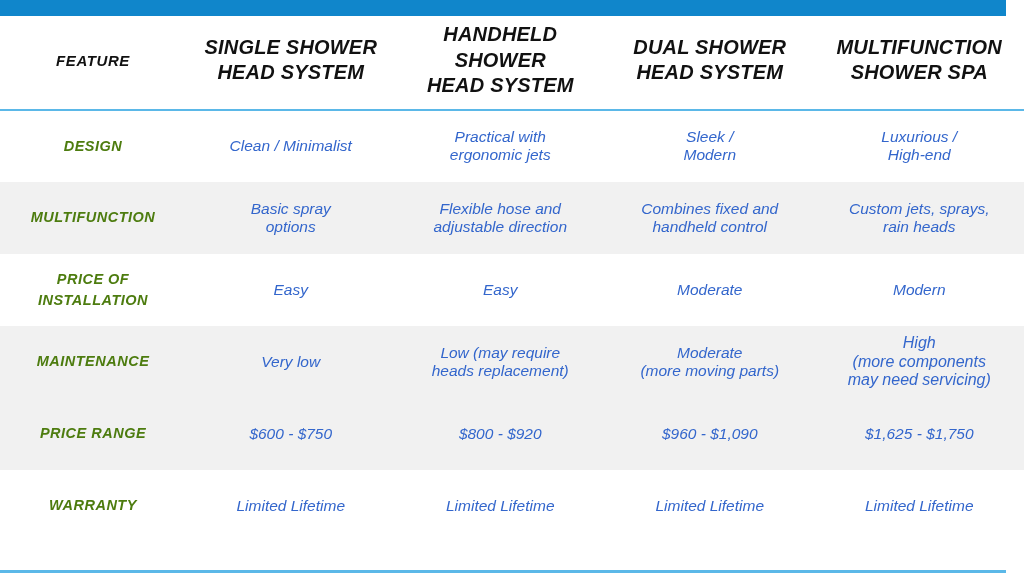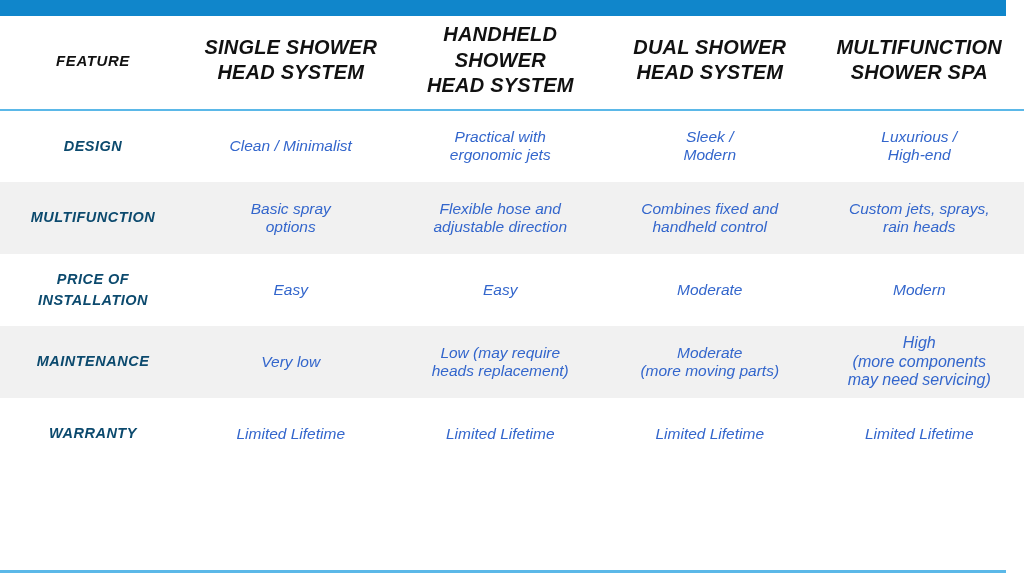--- a/index.html
+++ b/index.html
@@ -74,21 +74,21 @@
     vertical-align: middle;
     text-align: center;
     padding: 4px 8px;
     box-sizing: border-box;
   }
 
   td.feature-cell {
     font-weight: bold;
     font-size: 14.5px;
     letter-spacing: 0.5px;
-    color: #0c4a6e;
+    color: #4d7c0f;
     line-height: 1.45;
   }
   td.feature-cell .fl { display: block; }
 
   td.value-cell {
     color: #3366cc;
     font-size: 15.5px;
     line-height: 1.18;
   }
   td.value-cell .vl { display: block; }
@@ -216,20 +216,37 @@
           <td class="value-cell">
             <span class="vl">Moderate</span>
             <span class="vl">(more moving parts)</span>
           </td>
           <td class="value-cell small">
             <span class="vl">High</span>
             <span class="vl">(more components</span>
             <span class="vl">may need servicing)</span>
           </td>
         </tr>
+        <tr class="alt">
+          <td class="feature-cell">
+            <span class="fl">PRICE RANGE</span>
+          </td>
+          <td class="value-cell">
+            <span class="vl">$600 - $750</span>
+          </td>
+          <td class="value-cell">
+            <span class="vl">$800 - $920</span>
+          </td>
+          <td class="value-cell">
+            <span class="vl">$960 - $1,090</span>
+          </td>
+          <td class="value-cell">
+            <span class="vl">$1,625 - $1,750</span>
+          </td>
+        </tr>
         <tr>
           <td class="feature-cell">
             <span class="fl">WARRANTY</span>
           </td>
           <td class="value-cell">
             <span class="vl">Limited Lifetime</span>
           </td>
           <td class="value-cell">
             <span class="vl">Limited Lifetime</span>
           </td>

